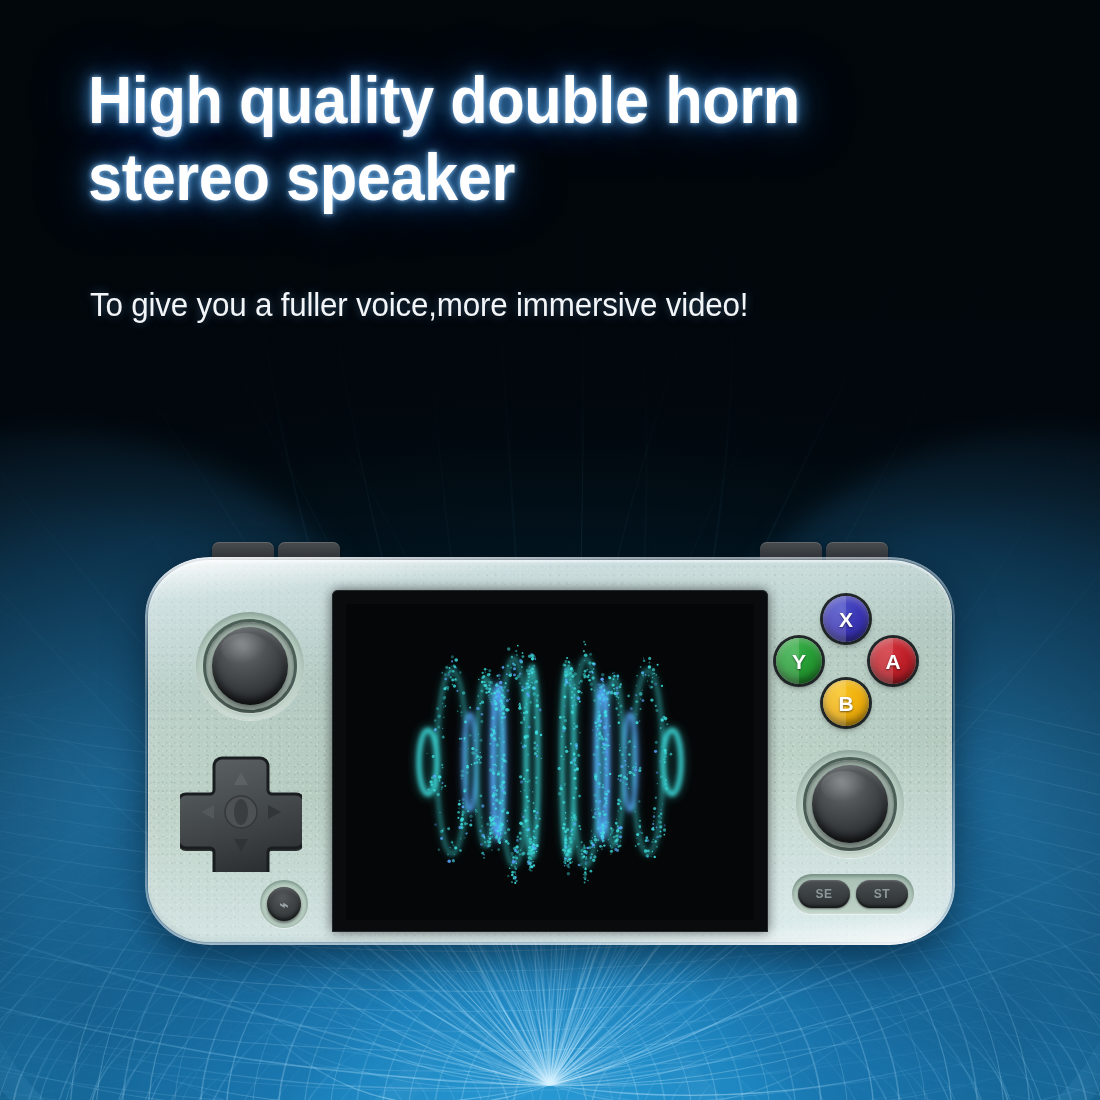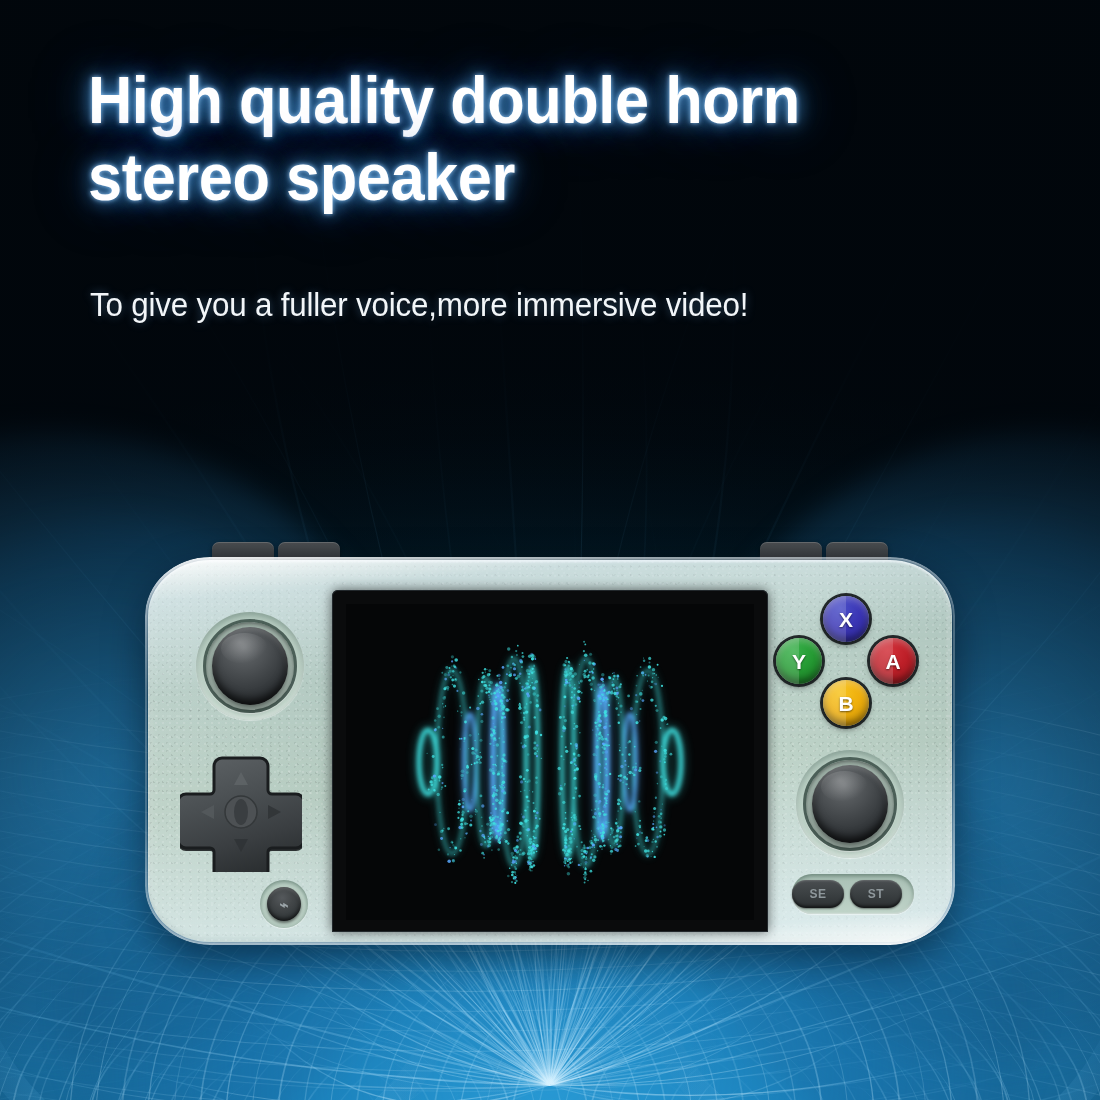--- a/index.html
+++ b/index.html
@@ -243,21 +243,21 @@
   .btn-y { left:0;     top:42px; background:radial-gradient(circle at 38% 26%, #38b04a 0%, #259a33 45%, #17701f 100%); }
   .btn-a { left:94px;  top:42px; background:radial-gradient(circle at 38% 26%, #d2313a 0%, #bd1f28 45%, #8e141b 100%); }
   .btn-b { left:47px;  top:84px; background:radial-gradient(circle at 38% 26%, #f8c41f 0%, #eeae0c 45%, #c08b05 100%); }
 
   
   .se-st {
     position:absolute; right:38px; bottom:28px;
     width:122px; height:40px; border-radius:20px;
     background:linear-gradient(180deg,#a9bfb4 0%, #b6cbc0 60%, #c0d4c9 100%);
     box-shadow:inset 0 2px 4px rgba(70,100,88,.65), inset 0 -1px 2px rgba(255,255,255,.6), 0 1px 1px rgba(255,255,255,.45);
-    display:flex; align-items:center; gap:6px;
+    display:flex; align-items:center; justify-content:center; gap:6px;
     z-index:5;
   }
   .sm-btn {
     width:52px; height:28px; border-radius:14px;
     background:linear-gradient(180deg,#4a4e51 0%, #3b4042 50%, #2c3032 100%);
     box-shadow:inset 0 1px 2px rgba(255,255,255,.18), inset 0 -2px 3px rgba(0,0,0,.6), 0 1px 2px rgba(0,0,0,.45);
     display:flex; align-items:center; justify-content:center;
     color:#8e979b; font-size:12px; font-weight:700; letter-spacing:.5px;
   }
 </style>

